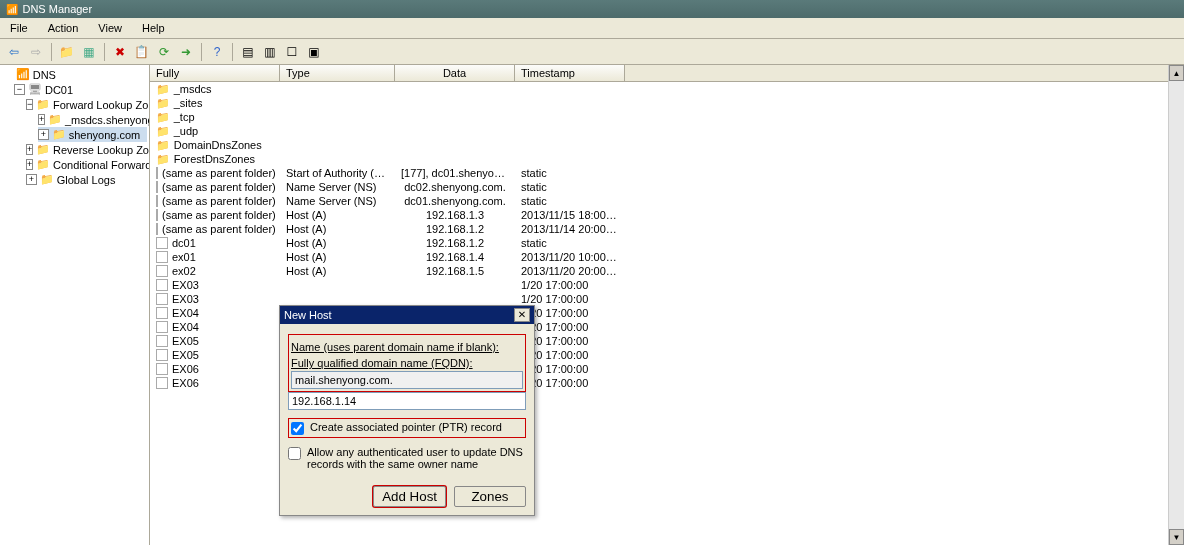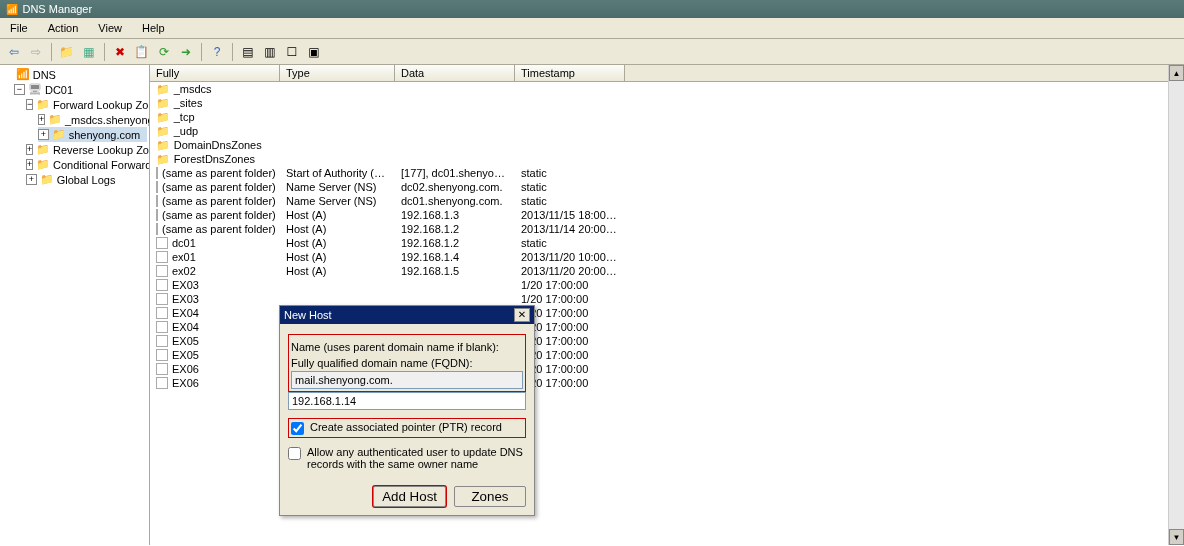--- a/index.html
+++ b/index.html
@@ -85,21 +85,21 @@
   background: #ece9d8;
   border-bottom: 1px solid #aca899;
 }
 .list-header .col {
   border-right: 1px solid #aca899;
   padding: 2px 6px;
   background: linear-gradient(#fcfcfa, #ece9d8);
 }
 .col-name { width: 130px; }
 .col-type { width: 115px; }
-.col-data { width: 120px; }
+.col-data { width: 120px; text-align: center; }
 .col-ts   { width: 110px; }
 
 .list-body { flex:1; overflow: auto; }
 .row { display: flex; padding: 0 0; }
 .row .cell { padding: 0 6px; line-height: 14px; overflow: hidden; text-overflow: ellipsis; white-space: nowrap; }
 .row .cell.col-name { display: flex; align-items: center; }
 .recicon {
   display:inline-block; width:12px; height:12px; border:1px solid #aaa;
   background:#fff; margin-right:4px;
 }
@@ -119,21 +119,21 @@
   color: #fff;
   padding: 2px 4px;
   font-weight: normal;
   display:flex; justify-content: space-between; align-items:center;
 }
 .dlg-close {
   background:#ece9d8; color:#000; width:16px; height:14px;
   text-align:center; line-height:12px; border:1px solid #888; font-size:10px;
 }
 .dlg-body { padding: 8px; }
-.dlg-label { margin: 4px 0 2px; }
+.dlg-label { margin: 4px 0 2px; text-decoration: underline; }
 .dlg-input {
   width: 100%; border: 1px solid #7f9db9; background: #fff;
   padding: 2px 3px; font: inherit;
 }
 .dlg-input[readonly] { background: #f0f0f0; }
 .redbox { border: 1px solid #c00; padding: 2px; margin-top: 2px; }
 .chk { display:flex; align-items:flex-start; gap:6px; margin-top:8px; }
 .chk input { margin-top: 1px; }
 .dlg-buttons {
   display:flex; justify-content:flex-end; gap:8px;

